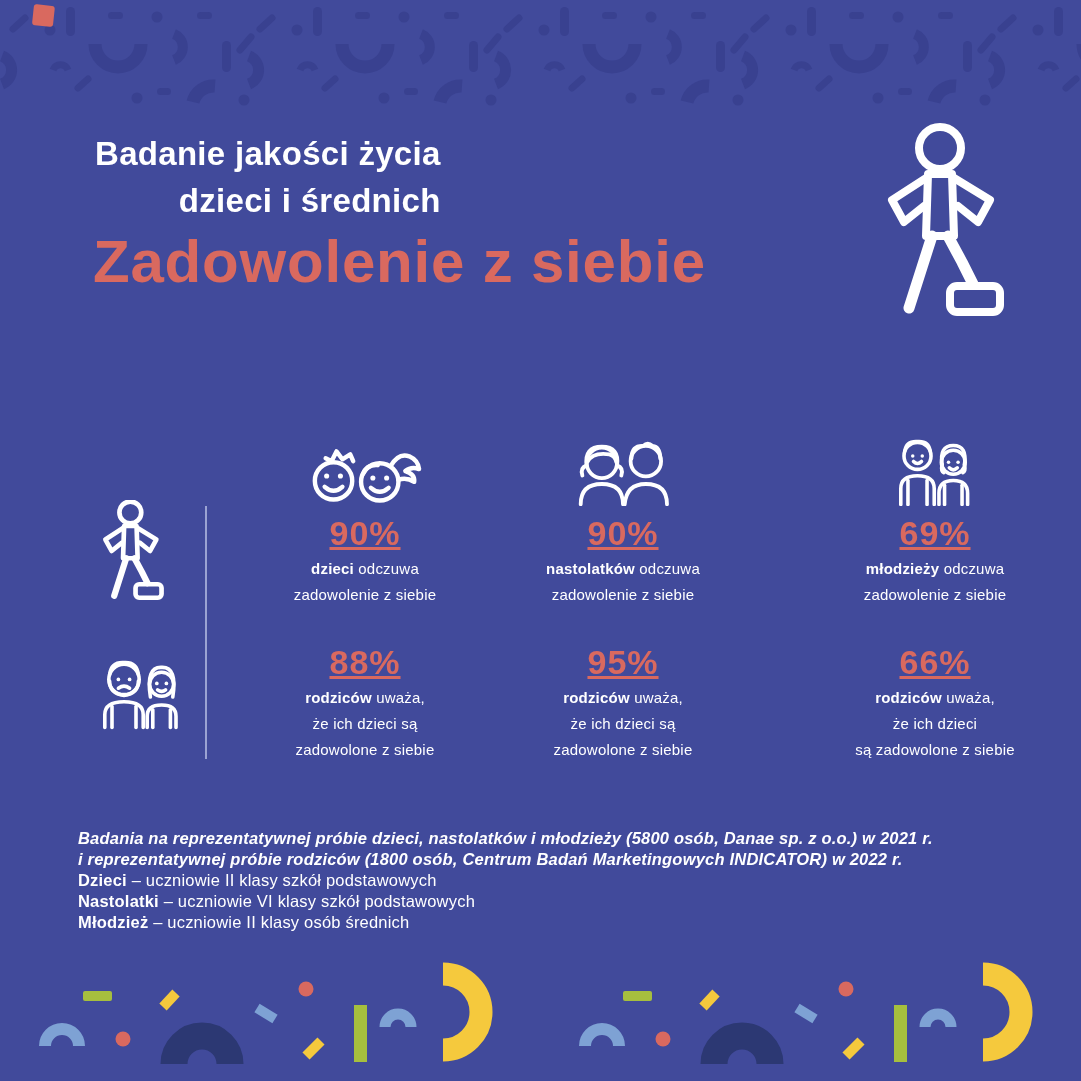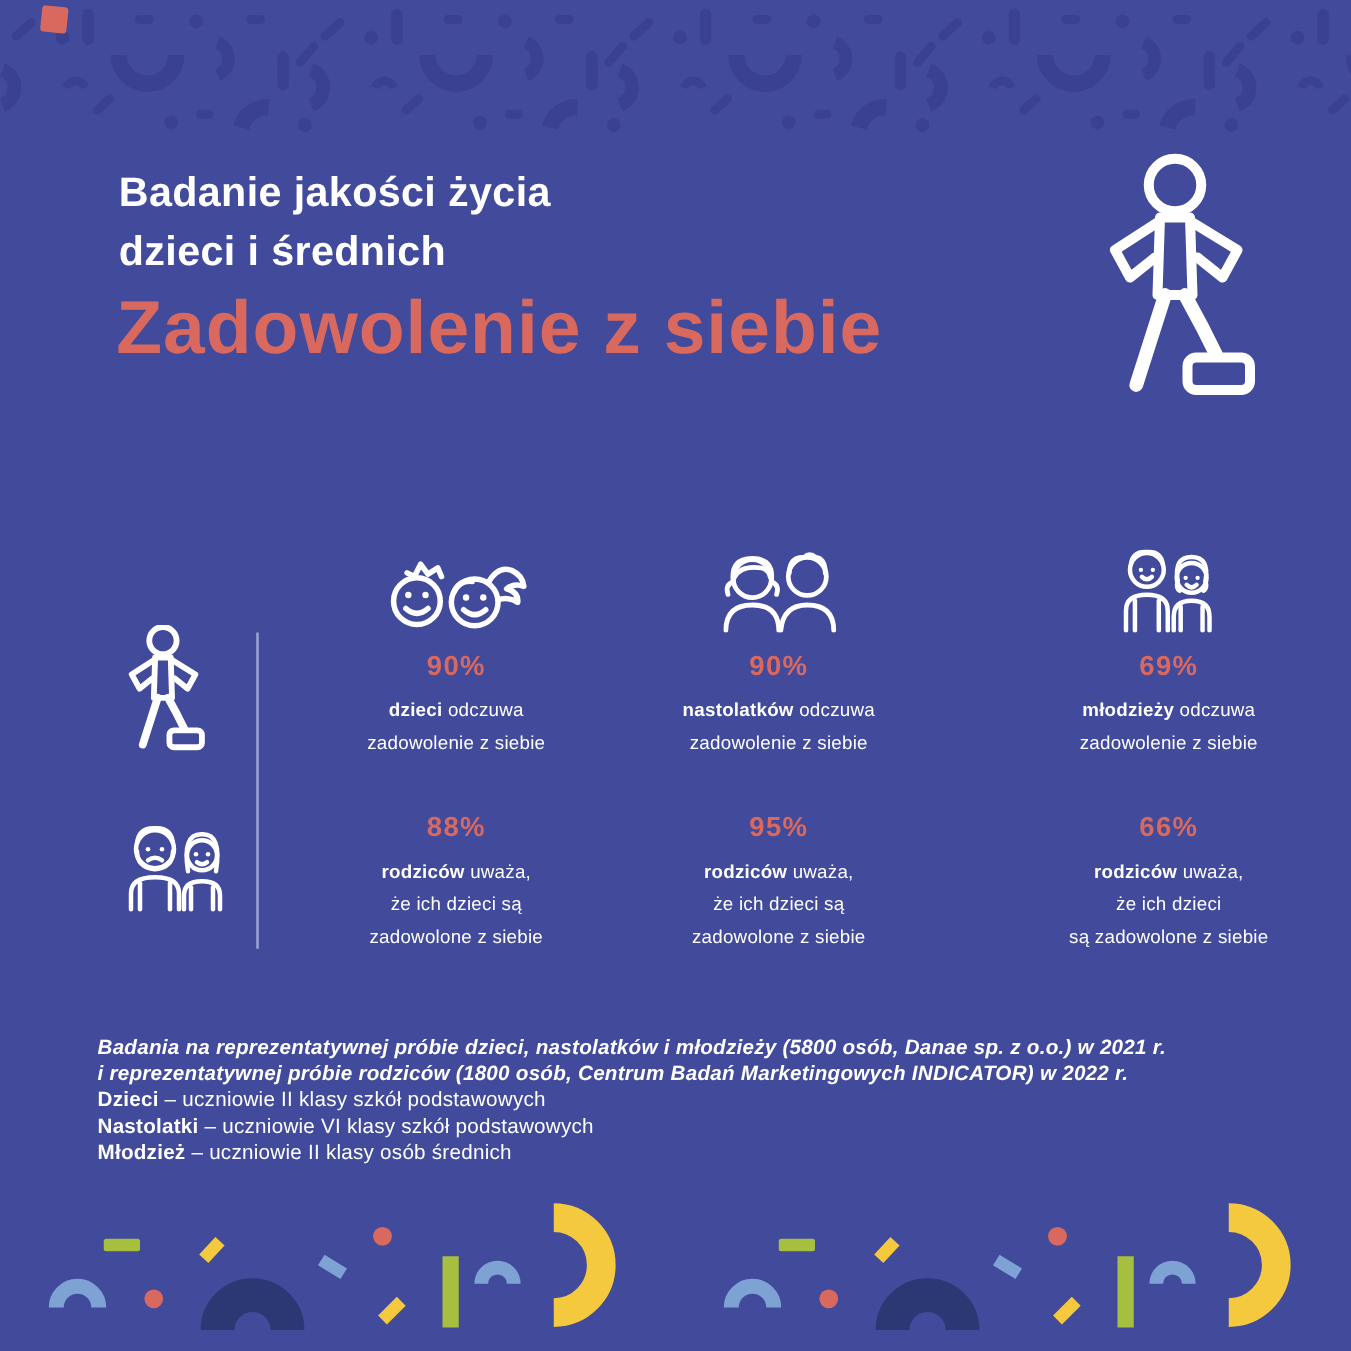--- a/index.html
+++ b/index.html
@@ -7,36 +7,36 @@
   .canvas{
     position:relative;width:1081px;height:1081px;overflow:hidden;
     background:#414a9b;color:#fff;
   }
   svg{display:block;}
   .abs{position:absolute;}
   
   .band-top{left:0;top:0;}
   .band-bottom{left:0;bottom:0;}
   
-  .study-title{left:95px;top:130px;font-size:33px;font-weight:700;line-height:47px;color:#ffffff;letter-spacing:.3px;}
+  .study-title{left:95px;top:130px;font-size:33px;font-weight:700;line-height:47px;color:#ffffff;letter-spacing:.3px;text-align:right;}
   .main-title{left:93px;top:231px;font-size:60px;font-weight:700;color:#d9695f;letter-spacing:.8px;line-height:62px;}
   .hero-icon{left:878px;top:120px;}
   
   .rail-person{left:98px;top:500px;}
   .rail-parents{left:96px;top:656px;}
   .rail-divider{left:205px;top:506px;width:2px;height:253px;background:#b9c1e6;opacity:.75;}
   
   .stat{position:absolute;text-align:center;}
   .scol1{left:236px;width:258px;}
   .scol2{left:494px;width:258px;}
   .scol3{left:802px;width:266px;}
   .srow1{top:436px;}
   .srow2{top:643px;}
   .stat-icon{height:70px;display:flex;align-items:flex-end;justify-content:center;margin-bottom:8px;}
-  .stat-value{font-size:22px;font-weight:700;color:#d9695f;line-height:38px;letter-spacing:1px;margin-bottom:4px;}
+  .stat-value{font-size:34px;font-weight:700;color:#d9695f;line-height:38px;letter-spacing:1px;margin-bottom:4px;text-decoration:underline;}
   .stat-line{font-size:15px;line-height:26px;color:#ffffff;letter-spacing:.2px;}
   .stat-line b{font-weight:700;}
   
   .footnote{left:78px;top:828px;font-size:16.5px;line-height:21px;color:#ffffff;letter-spacing:.2px;}
   .fn-strong{font-weight:700;font-style:italic;}
   .fn-def b{font-weight:700;}
 </style>
 </head>
 <body>
 

